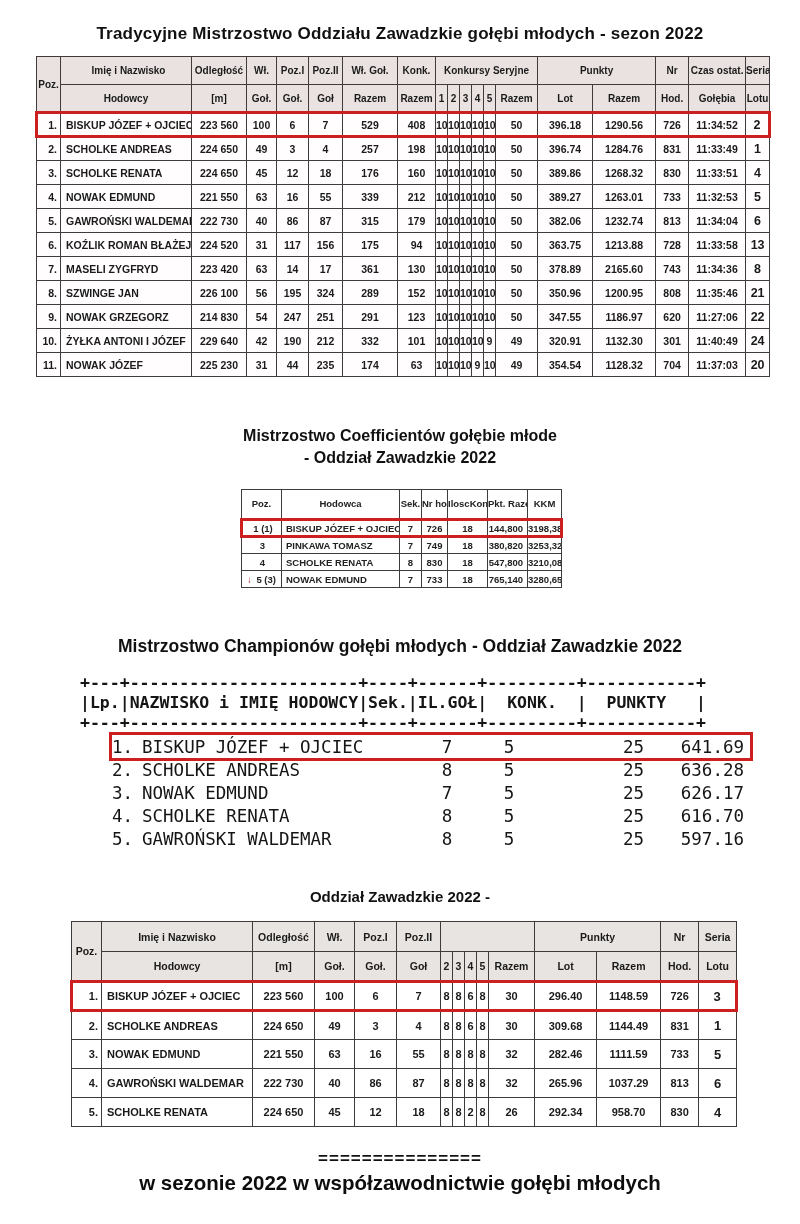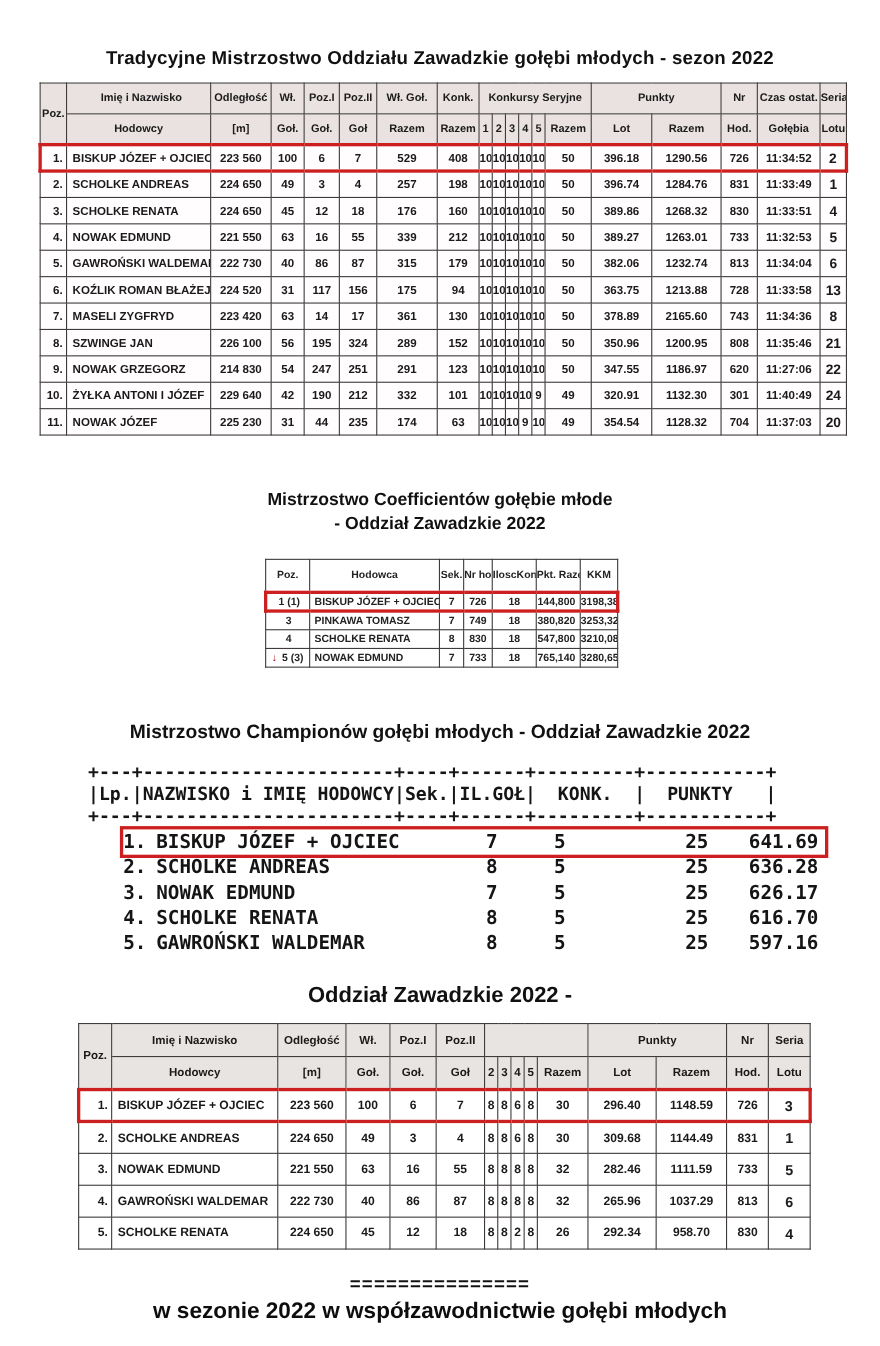--- a/index.html
+++ b/index.html
@@ -7,24 +7,24 @@
   .page {
     position:relative;
     width:800px; height:1224px;
     margin:0 auto;
     background:#ffffff;
     font-family:"Liberation Sans", sans-serif;
     color:#1a1a1a;
     overflow:hidden;
   }
   .title { font-weight:bold; text-align:center; color:#111; }
-  .t1-title { padding-top:43px; font-size:17px; letter-spacing:.2px; }
+  .t1-title { padding-top:24px; font-size:17px; letter-spacing:.2px; }
   .t2-title { margin-top:48px; font-size:16px; line-height:22px; }
   .t3-title { margin-top:48px; font-size:17.5px; }
-  .t4-title { margin-top:24px; font-size:20px; line-height:25px; }
+  .t4-title { margin-top:34px; font-size:15px; line-height:25px; }
 
   table.scan { border-collapse:collapse; table-layout:fixed; }
   table.scan th, table.scan td {
     border:1px solid #3f3b3b;
     font-weight:bold; text-align:center; vertical-align:middle;
     overflow:hidden; white-space:nowrap;
   }
   
   .t1 { width:733px; margin:12px 0 0 35px; font-size:10.5px; }
   .t1 th { background:#e9e2e1; font-size:10px; height:28px; }
@@ -44,21 +44,21 @@
   .t2 th { height:30px; white-space:pre-line; vertical-align:bottom; padding-bottom:2px; }
   .t2 td { height:17px; font-weight:normal; background:#fff; }
   .t2 td.name { text-align:left; padding-left:4px; }
   .t2 td.num  { text-align:right; padding-right:4px; }
   .t2 .arrow { color:#a31111; font-weight:bold; margin-right:2px; }
 
   
   .ascii { width:670px; margin:16px 0 0 80px; font-family:"DejaVu Sans Mono", monospace; color:#151515; }
   .ascii-head { font-size:16.5px; line-height:20px; white-space:pre; font-weight:bold; letter-spacing:0; }
   .arows { margin-top:2px; padding-left:32px; }
-  .arow { display:flex; align-items:center; height:23px; font-size:17.5px; font-weight:bold; }
+  .arow { display:flex; align-items:center; height:23px; font-size:17.5px; font-weight:normal; }
   .arow.hl { outline:3px solid #cc2020; }
   .a-lpname { width:312px; text-align:left; }
   .a-lp { display:inline-block; min-width:30px; }
   .a-sek  { width:46px;  text-align:center; }
   .a-il   { width:78px;  text-align:center; }
   .a-konk { width:96px;  text-align:right; }
   .a-pkt  { width:104px; text-align:right; padding-right:4px; }
 
   
   .t4 { width:665px; margin:12px 0 0 70px; font-size:11px; }

